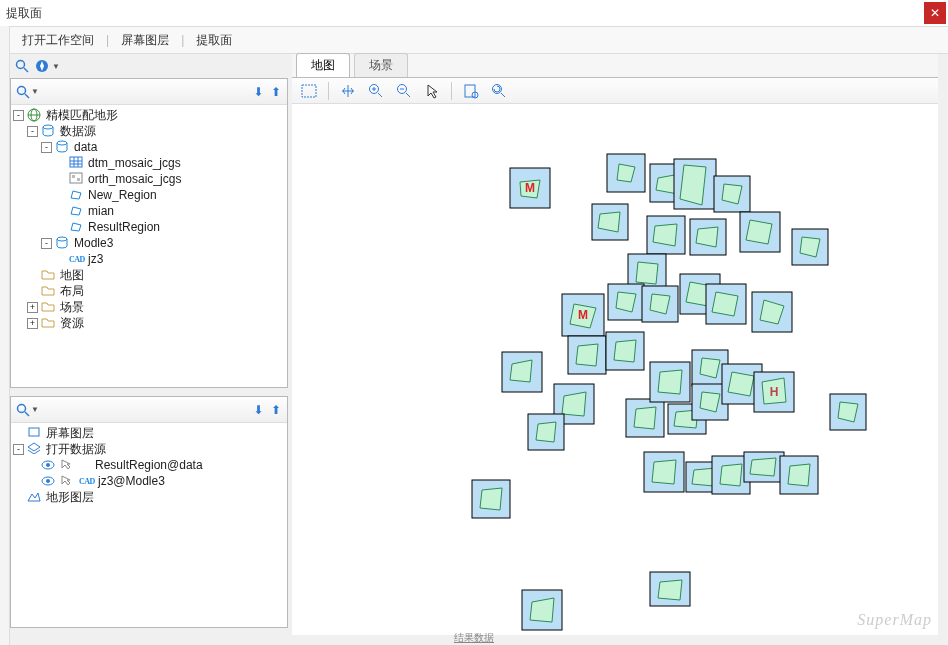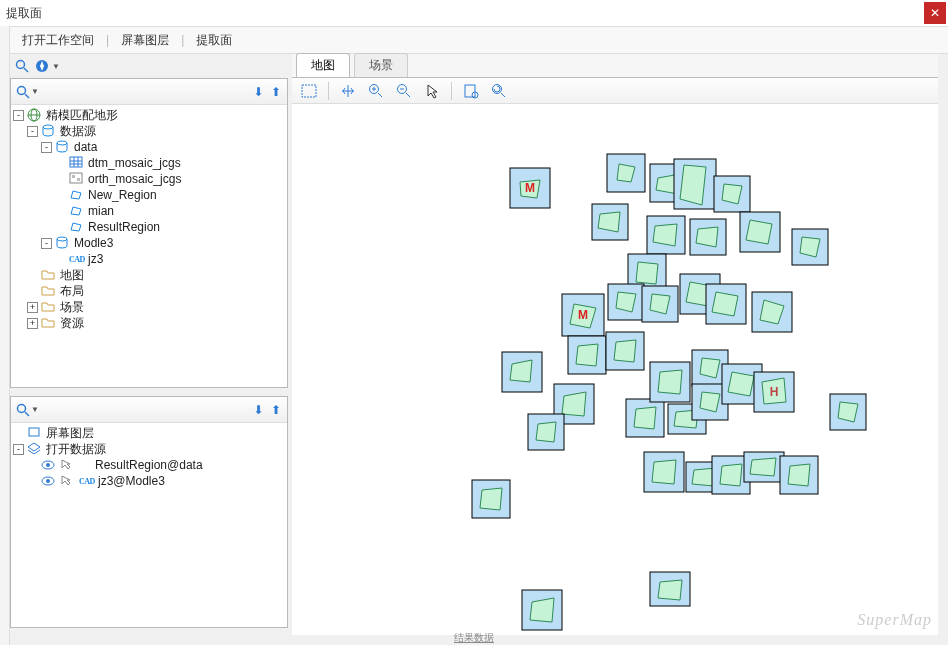--- a/index.html
+++ b/index.html
@@ -308,20 +308,27 @@
         <span class="ic"><svg width="14" height="10">
               <ellipse cx="7" cy="5" rx="6" ry="4" fill="none" stroke="#2e7bd6"></ellipse>
               <circle cx="7" cy="5" r="2" fill="#2e7bd6"></circle>
             </svg></span>
         <span class="ic"><svg width="12" height="12">
               <path d="M2 2 L2 10 L5 7 L8 11 L10 9 L7 6 L10 6 Z" fill="none" stroke="#888"></path>
             </svg></span>
         <span class="ic" style="color:#1e88e5;font-size:8px;font-weight:bold;letter-spacing:-0.5px;">CAD</span>
         <span class="lbl">jz3@Modle3</span>
         </div>
+      <div class="treerow">
+        <span class="togg empty"></span>
+        <span class="ic"><svg width="14" height="12">
+              <path d="M1 11 L5 4 L8 8 L11 3 L13 11 Z" fill="none" stroke="#2e7bd6"></path>
+            </svg></span>
+        <span class="lbl">地形图层</span>
+        </div>
     </div>
   </div>
 </div>
 
 <div class="rightarea">
   <div class="tabs">
     <div class="tab">地图</div>
     <div class="tab inactive">场景</div>
   </div>
   <div class="maptb">

